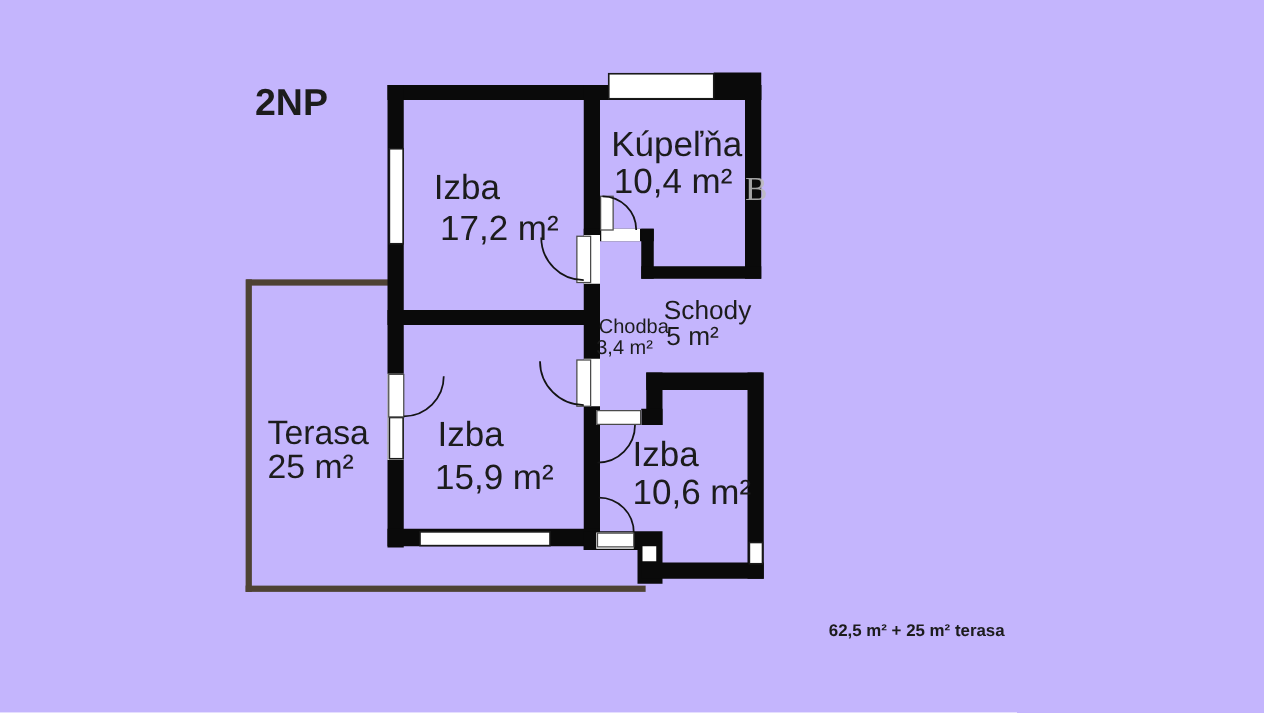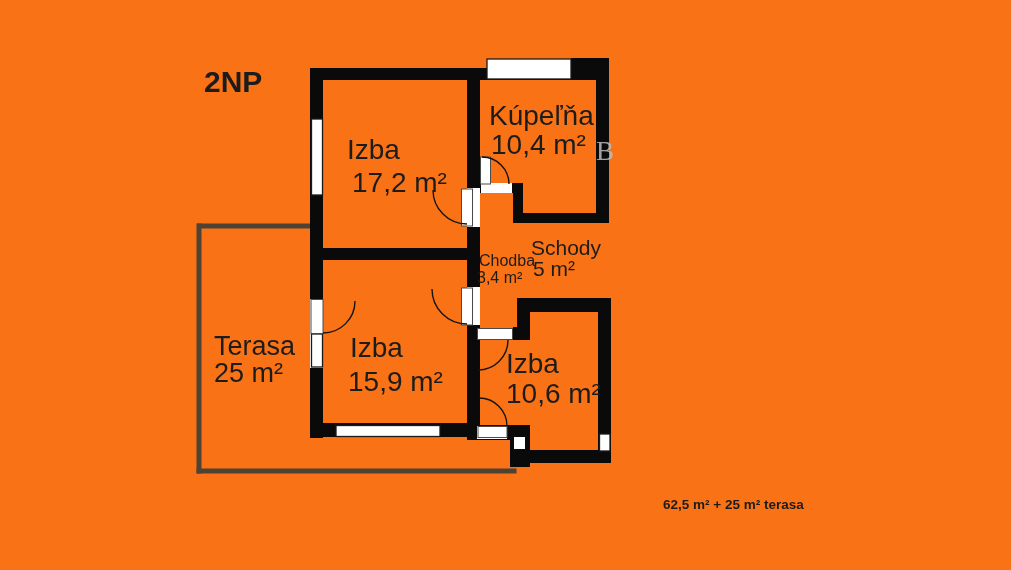--- a/index.html
+++ b/index.html
@@ -1,20 +1,20 @@
 <!DOCTYPE html>
 <html><head>
 <meta charset="utf-8">
 <style>
   html, body { margin: 0; padding: 0; background: #ffffff; }
   .stage {
     position: relative;
     width: 1011px;
     height: 570px;
-    background: #f97316;
+    background: #c4b5fd;
     overflow: hidden;
     font-family: "Liberation Sans", sans-serif;
   }
   .stage svg { position: absolute; left: 0; top: 0; display: block; }
   svg text { fill: #1c1c1c; }
   .win  { fill: #ffffff; stroke: #1a1a1a; stroke-width: 1.3; }
   .leaf { fill: #ffffff; stroke: #4a4a4a; stroke-width: 1; }
   .arc  { fill: none; stroke: #141414; stroke-width: 1.4; }
   .t-floor    { font-size: 30px; font-weight: bold; }
   .t-room     { font-size: 28px; }

